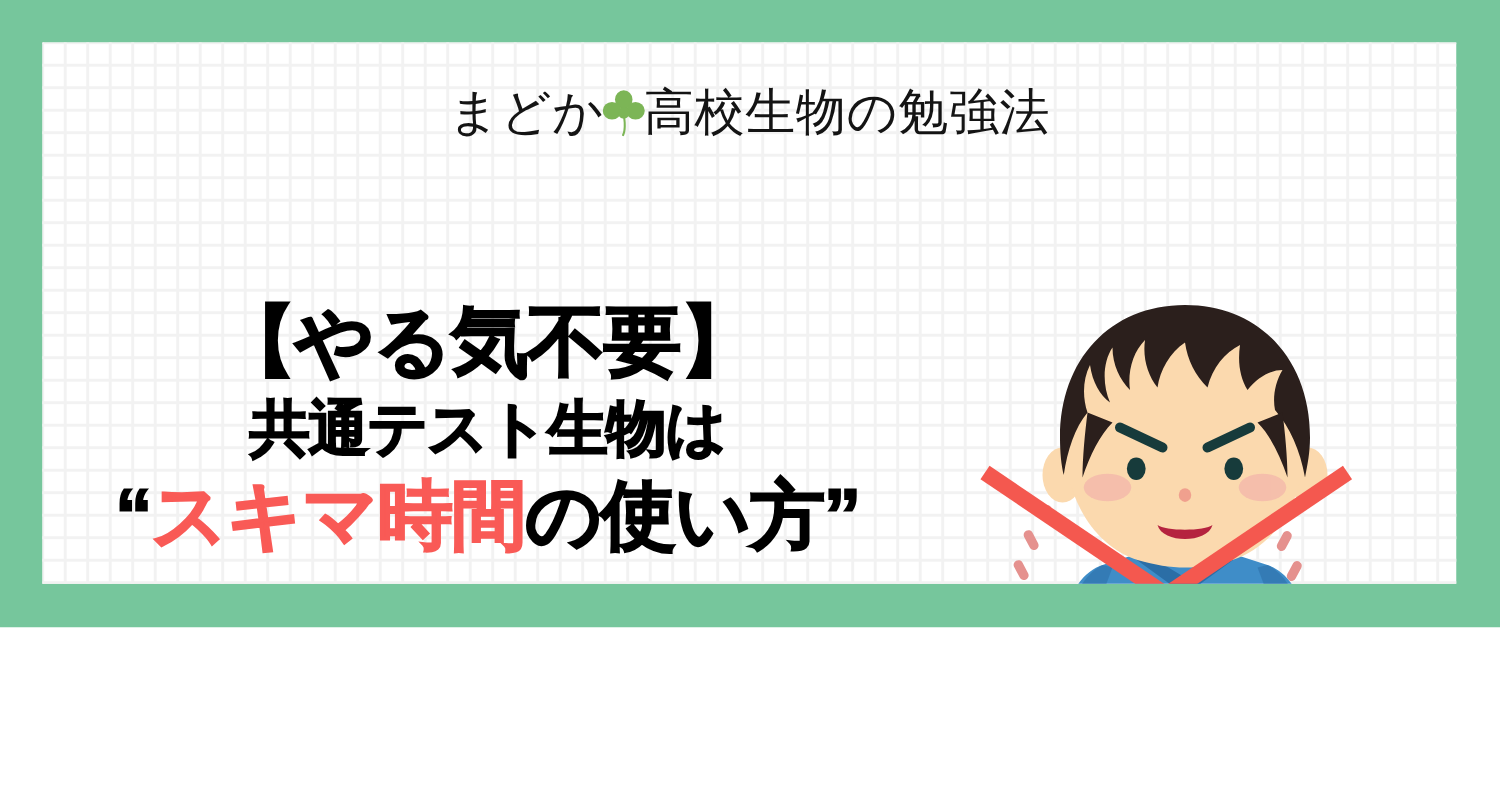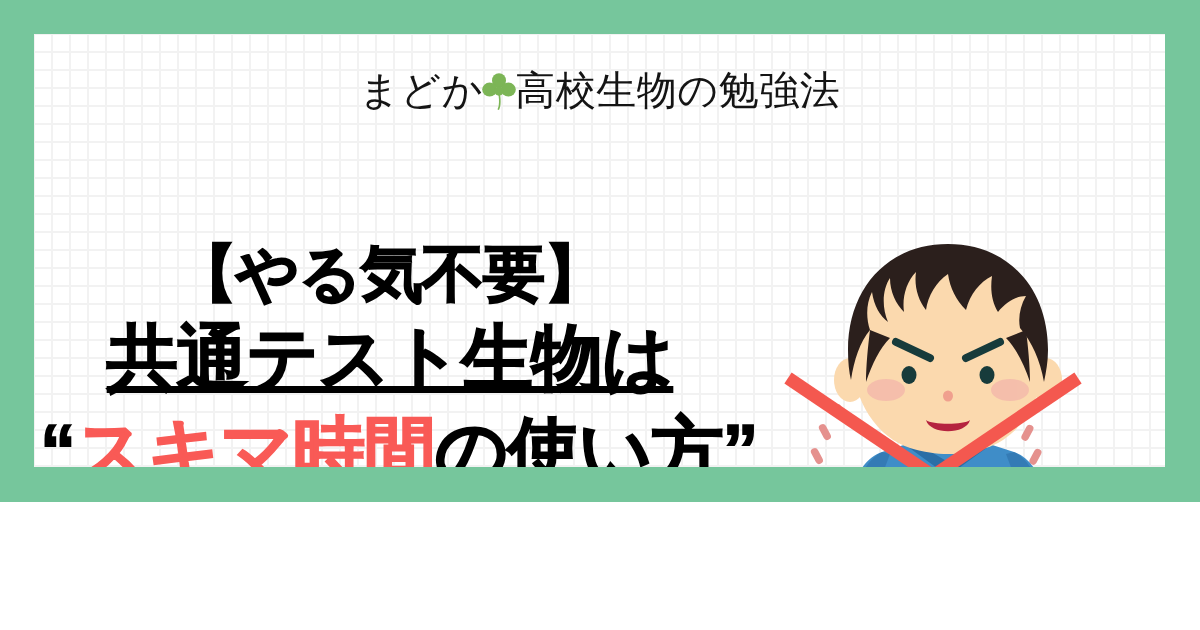--- a/index.html
+++ b/index.html
@@ -74,22 +74,22 @@
     font-size: 62px;
     line-height: 1.28;
     letter-spacing: -1px;
     -webkit-text-stroke: 1.6px #000000;
   }
   .headline-line {
     display: block;
     white-space: nowrap;
   }
   .headline-line.l1 { font-size: 62px; }
-  .headline-line.l2 { font-size: 71px; text-decoration: underline; }
-  .headline-line.l3 { font-size: 72px; text-decoration: underline; }
+  .headline-line.l2 { font-size: 48px; }
+  .headline-line.l3 { font-size: 60px; }
   .headline-line.l4 { font-size: 60px; }
   .hl-red {
     color: #f95a56;
     -webkit-text-stroke: 1.6px #f95a56;
   }
 
   
   .illustration {
     position: absolute;
     left: 744px;

